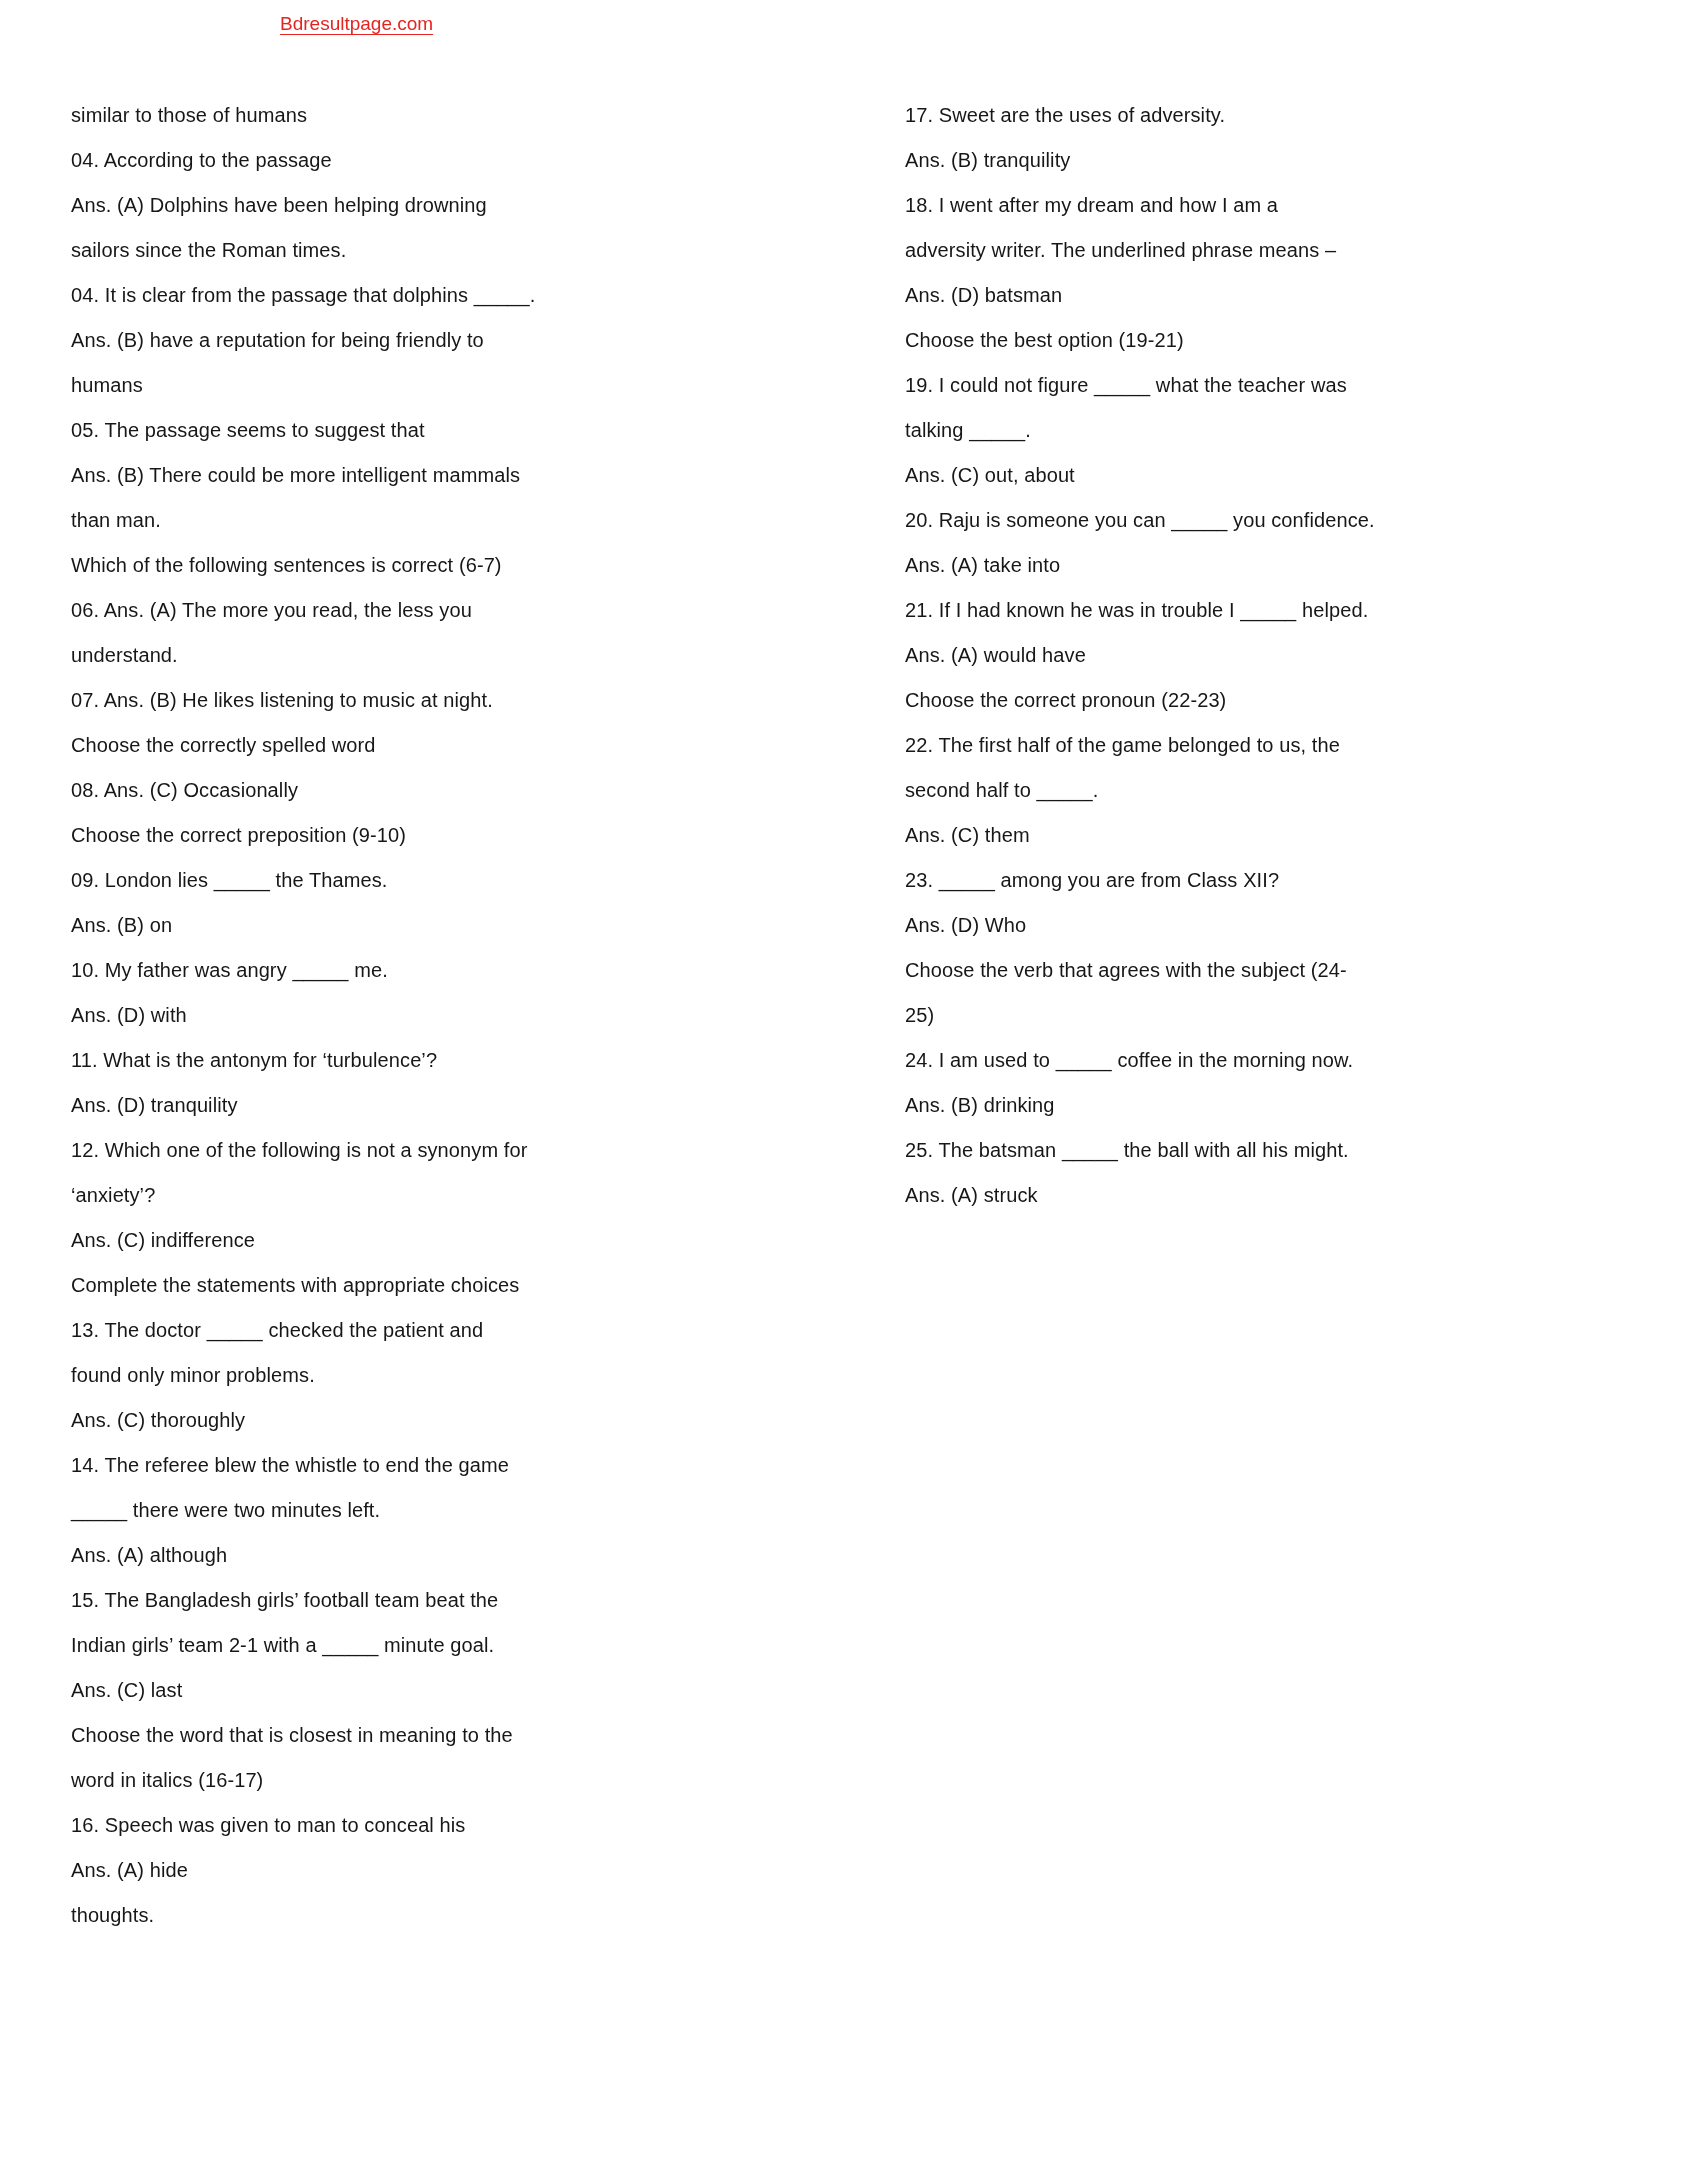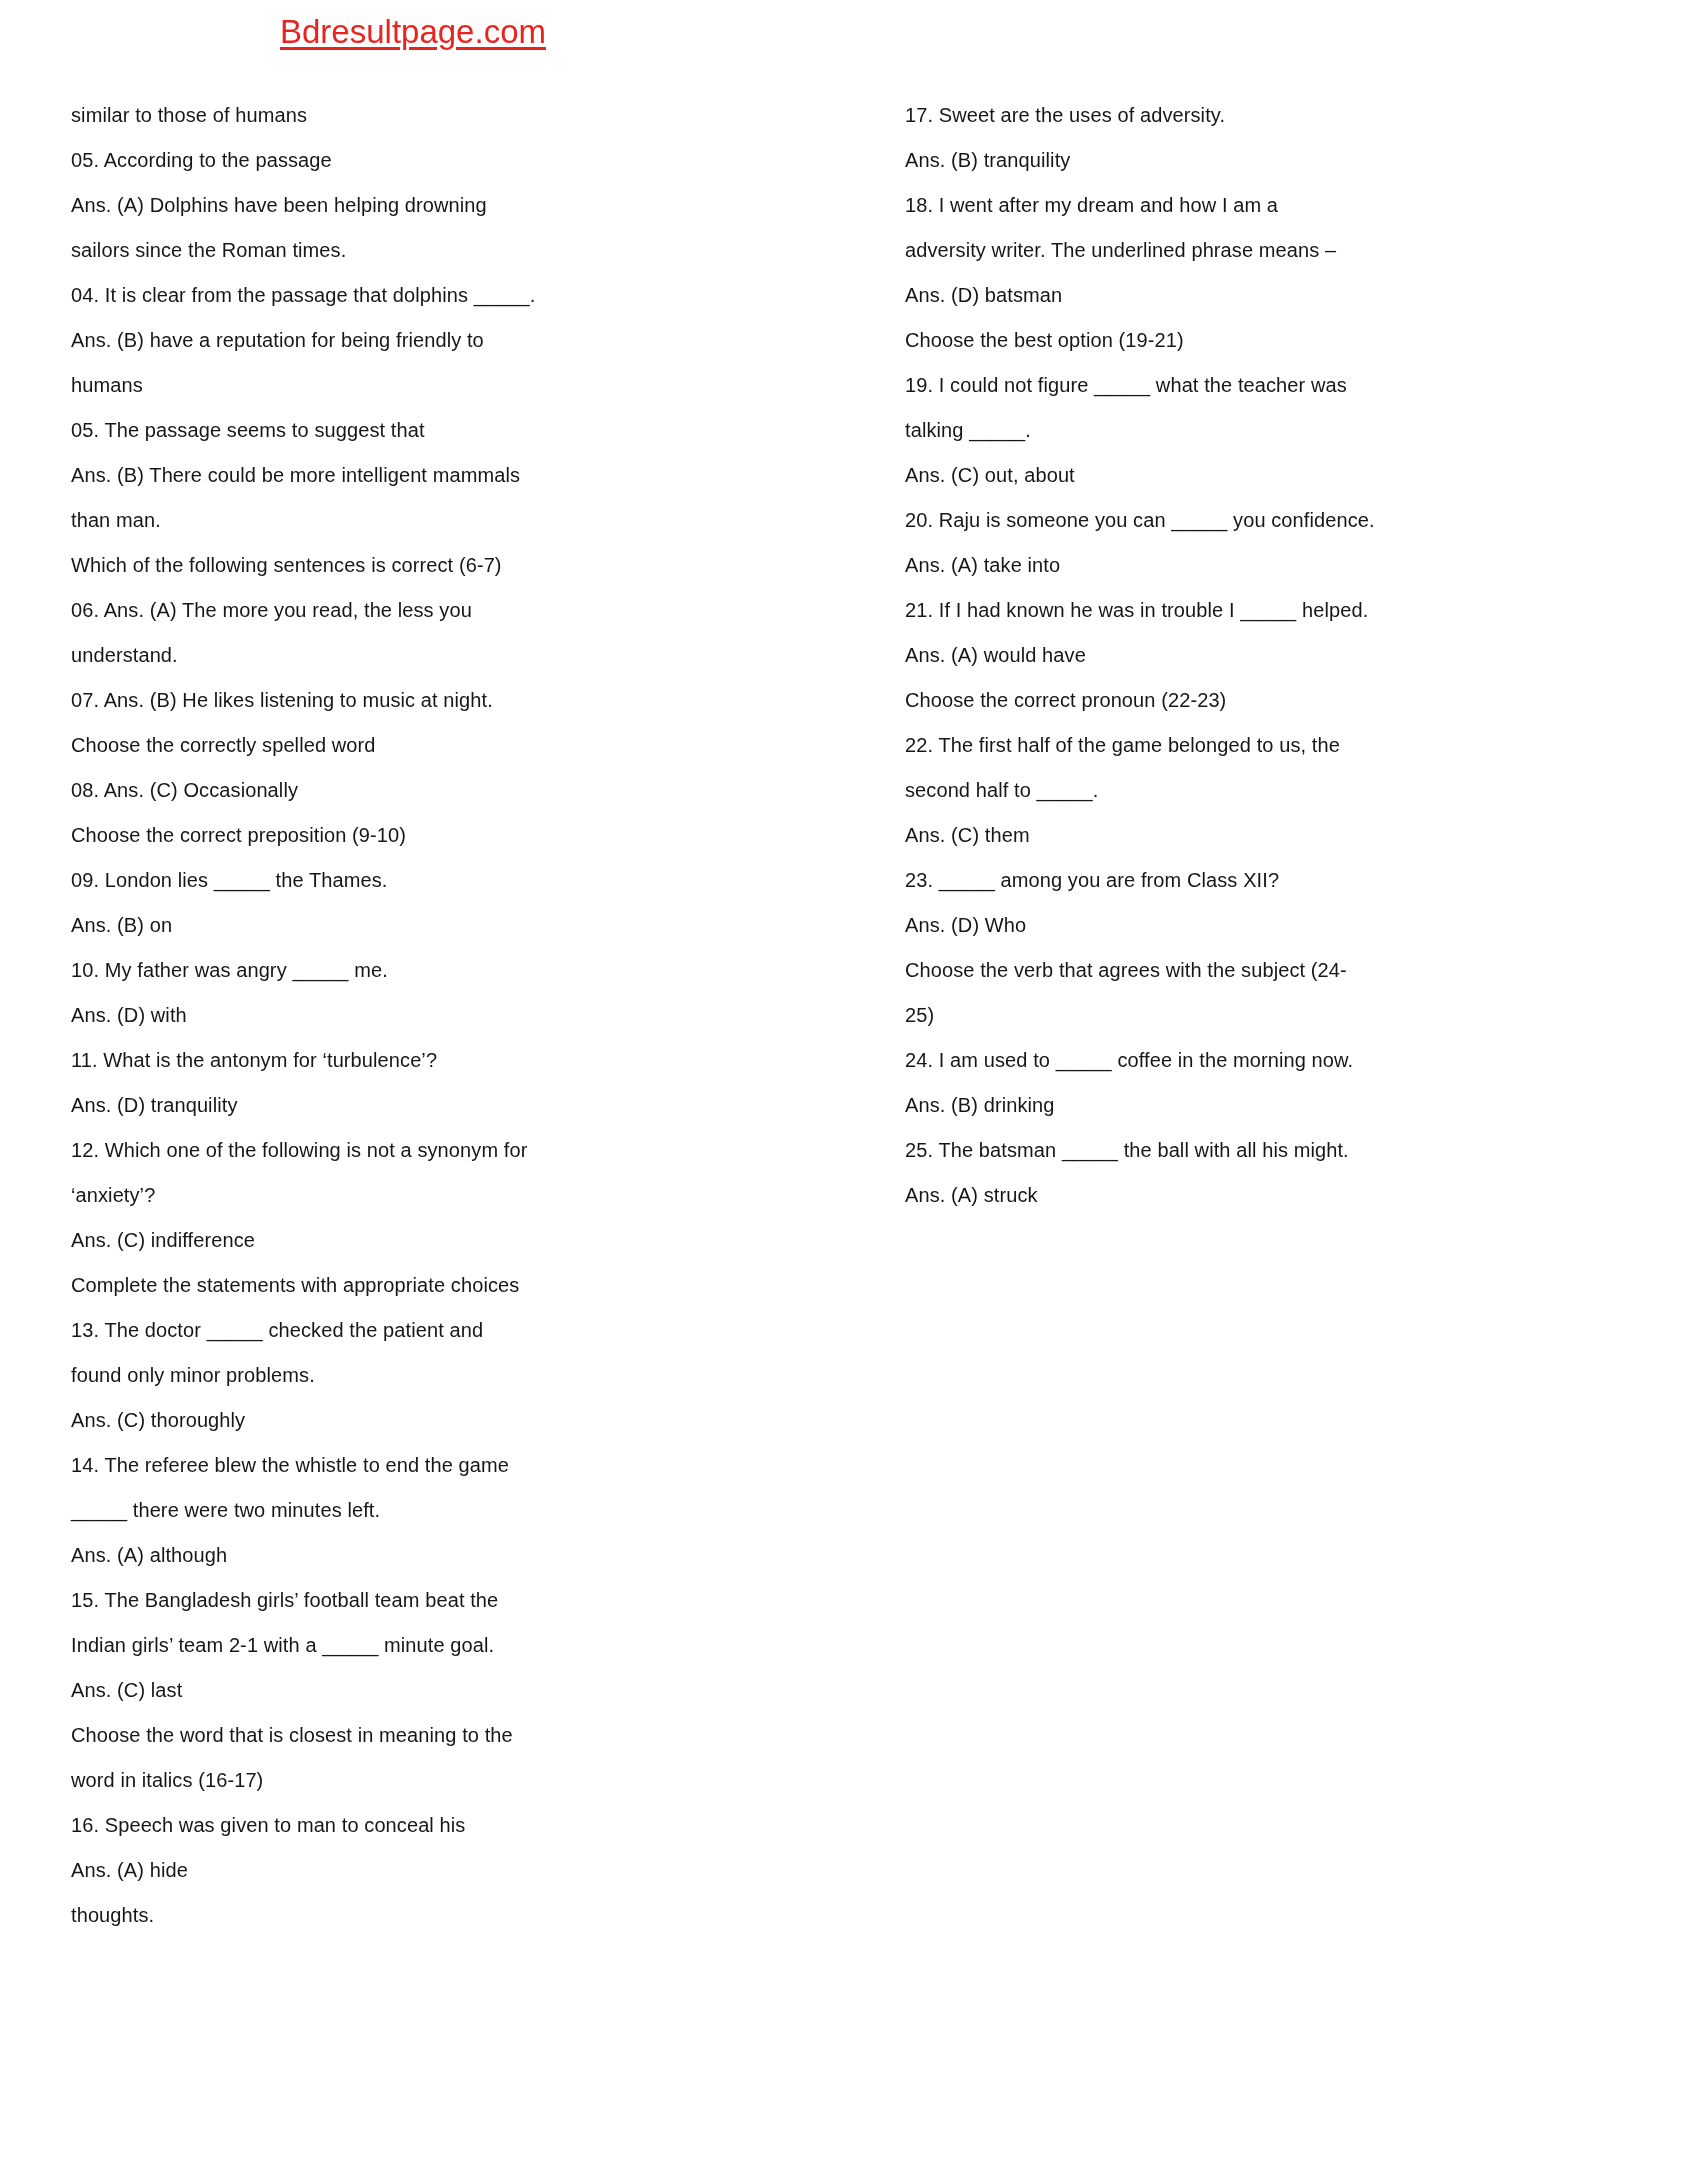--- a/index.html
+++ b/index.html
@@ -12,21 +12,21 @@
     width: 1683px;
     height: 2178px;
     background: #ffffff;
     overflow: hidden;
     font-family: "Liberation Sans", "DejaVu Sans", sans-serif;
   }
   .site-header {
     position: absolute;
     top: 13px;
     left: 280px;
-    font-size: 33px;
+    font-size: 19px;
     font-weight: 400;
     color: #e62420;
     text-decoration: underline;
     text-decoration-color: #e62420;
     text-underline-offset: 4px;
     cursor: pointer;
     white-space: nowrap;
   }
   .col {
     position: absolute;
@@ -44,21 +44,21 @@
   }
 </style>
 </head>
 <body>
 
 <div class="page">
   <a class="site-header">Bdresultpage.com</a>
 
   <div class="col col-left">
       <div class="line">similar to those of humans</div>
-      <div class="line">05. According to the passage</div>
+      <div class="line">04. According to the passage</div>
       <div class="line">Ans. (A) Dolphins have been helping drowning</div>
       <div class="line">sailors since the Roman times.</div>
       <div class="line">04. It is clear from the passage that dolphins _____.</div>
       <div class="line">Ans. (B) have a reputation for being friendly to</div>
       <div class="line">humans</div>
       <div class="line">05. The passage seems to suggest that</div>
       <div class="line">Ans. (B) There could be more intelligent mammals</div>
       <div class="line">than man.</div>
       <div class="line">Which of the following sentences is correct (6-7)</div>
       <div class="line">06. Ans. (A) The more you read, the less you</div>

